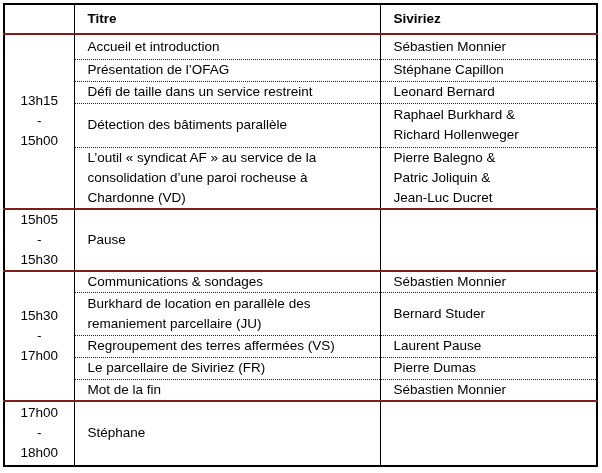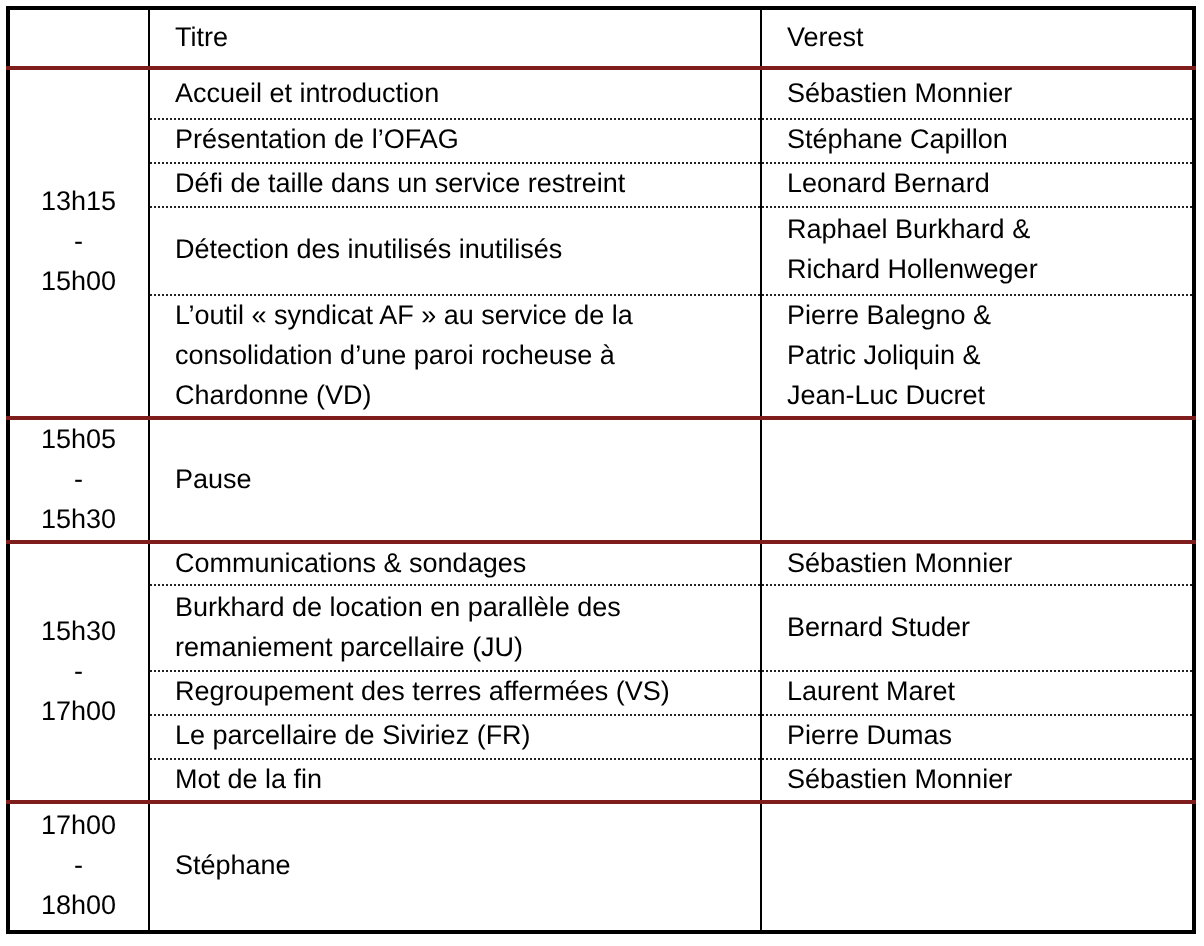--- a/index.html
+++ b/index.html
@@ -26,21 +26,21 @@
     font-size: 13.5px;
     line-height: 20px;
     vertical-align: middle;
     padding: 0 4px 0 13px;
     border-left: 1.5px solid #000000;
     overflow: hidden;
     white-space: pre-line;
     text-align: left;
     font-weight: normal;
   }
-  th { font-weight: normal; margin-left: 34px; }
+  th { font-weight: bold; margin-left: 34px; }
   td.time {
     text-align: center;
     padding: 0 2px;
     margin-left: 40px;
   }
   tr.block-start > th,
   tr.block-start > td {
     border-top: 2px solid #7f1d1d;
   }
   tr.sub-row > td {
@@ -55,40 +55,40 @@
   <colgroup>
     <col class="c-time">
     <col class="c-titre">
     <col class="c-orateur">
   </colgroup>
 
   <tbody>
       <tr style="height:30px">
     <th></th>
     <th>Titre</th>
-    <th>Verest</th>
+    <th>Siviriez</th>
   </tr>
 
   <tr class="block-start" style="height:25px">
     <td class="time" rowspan="5">13h15
 -
 15h00</td>
     <td>Accueil et introduction</td>
     <td>Sébastien Monnier</td>
   </tr>
   <tr class="sub-row" style="height:22px">
     <td>Présentation de l’OFAG</td>
     <td>Stéphane Capillon</td>
   </tr>
   <tr class="sub-row" style="height:22px">
     <td>Défi de taille dans un service restreint</td>
     <td>Leonard Bernard</td>
   </tr>
   <tr class="sub-row" style="height:44px">
-    <td>Détection des inutilisés inutilisés</td>
+    <td>Détection des bâtiments parallèle</td>
     <td>Raphael Burkhard &amp;
 Richard Hollenweger</td>
   </tr>
   <tr class="sub-row" style="height:61px">
     <td>L’outil « syndicat AF » au service de la
 consolidation d’une paroi rocheuse à
 Chardonne (VD)</td>
     <td>Pierre Balegno &amp;
 Patric Joliquin &amp;
 Jean-Luc Ducret</td>
@@ -109,21 +109,21 @@
     <td>Communications &amp; sondages</td>
     <td>Sébastien Monnier</td>
   </tr>
   <tr class="sub-row" style="height:43px">
     <td>Burkhard de location en parallèle des
 remaniement parcellaire (JU)</td>
     <td>Bernard Studer</td>
   </tr>
   <tr class="sub-row" style="height:22px">
     <td>Regroupement des terres affermées (VS)</td>
-    <td>Laurent Maret</td>
+    <td>Laurent Pause</td>
   </tr>
   <tr class="sub-row" style="height:22px">
     <td>Le parcellaire de Siviriez (FR)</td>
     <td>Pierre Dumas</td>
   </tr>
   <tr class="sub-row" style="height:21px">
     <td>Mot de la fin</td>
     <td>Sébastien Monnier</td>
   </tr>
 

